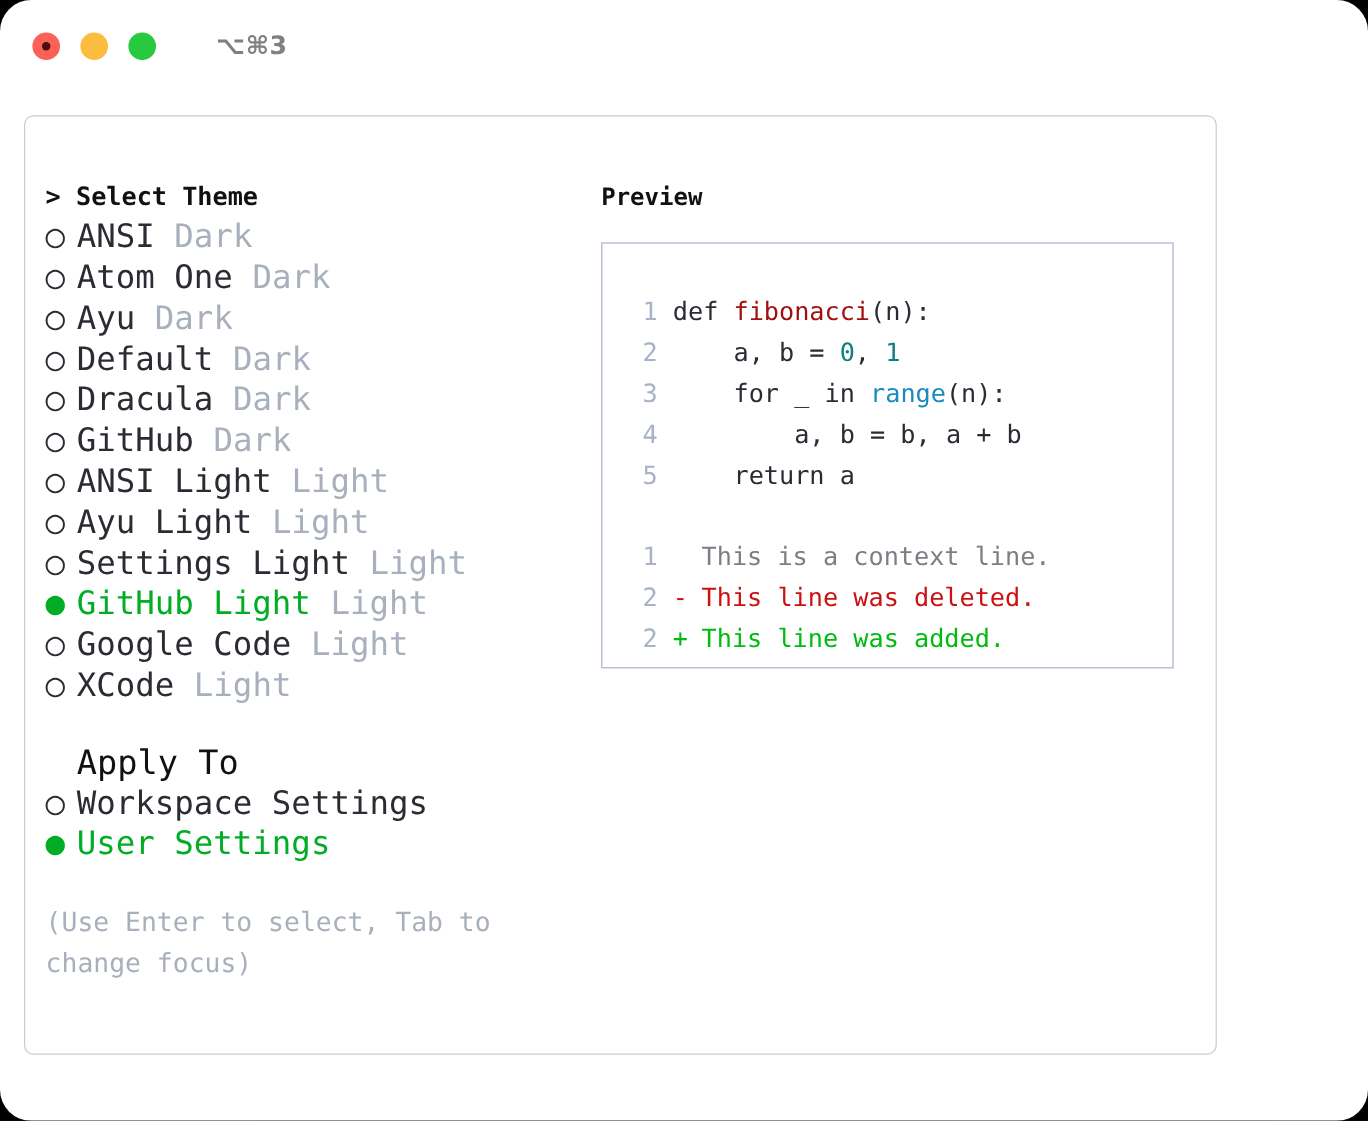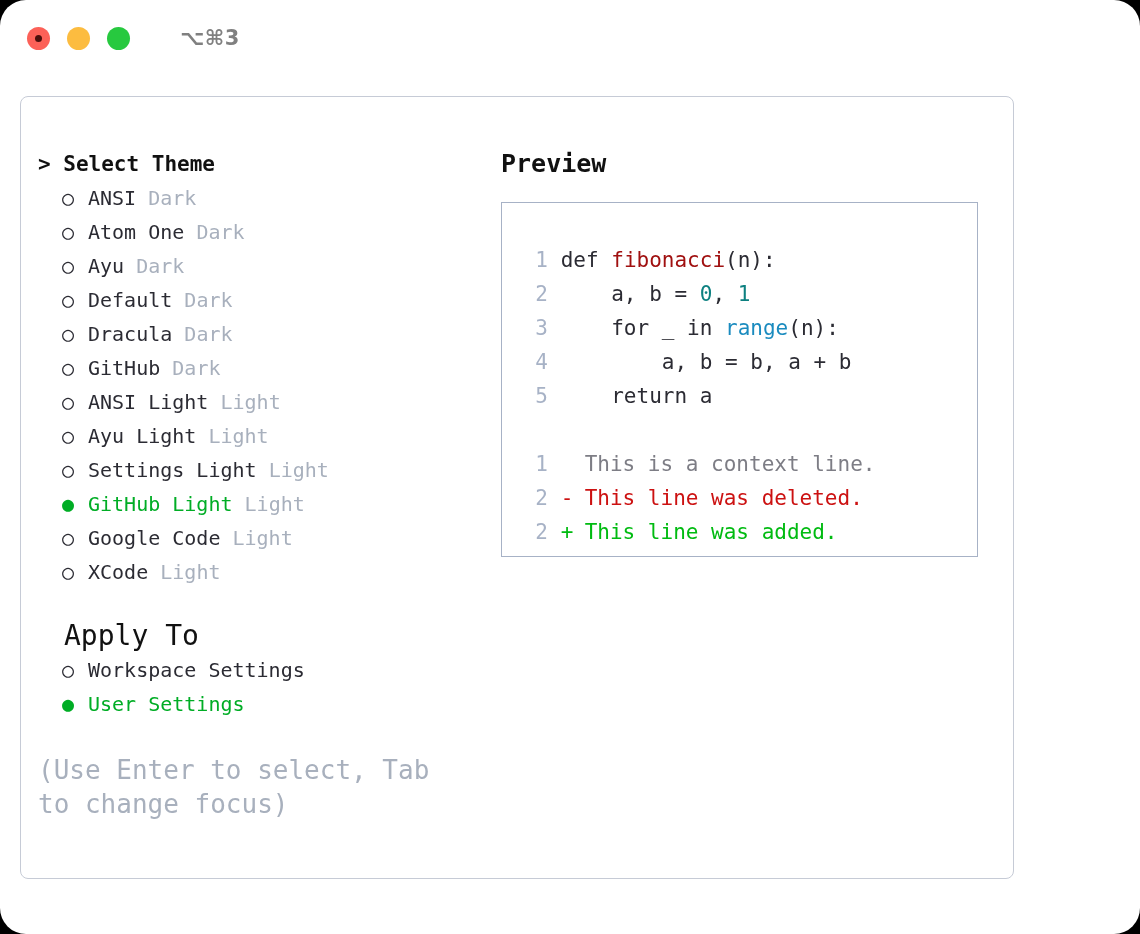--- a/index.html
+++ b/index.html
@@ -98,26 +98,25 @@
     font-size: 21px;
     font-weight: bold;
     color: #111111;
     line-height: 34px;
     white-space: pre;
   }
 
   .theme-list { margin-top: 0; }
 
   .row {
-    font-size: 20px;
+    font-size: 27px;
     line-height: 34px;
     color: #2b2b33;
     white-space: pre;
     display: block;
-    margin-left: 24px;
   }
   .bullet {
     display: inline-block;
     width: 26px;
     color: #2b2b33;
   }
   .bullet.sel { color: #00ad25; }
   .row.selected .label { color: #00ad25; }
   .label { color: #2b2b33; }
   .mode  { color: #a8b0bd; }
@@ -127,29 +126,29 @@
     line-height: 34px;
     color: #111111;
     white-space: pre;
     padding-left: 26px;
   }
 
   .apply-block { margin-top: 30px; }
 
   .hint {
     margin-top: 32px;
-    font-size: 26px;
+    font-size: 22px;
     line-height: 34px;
     color: #a8b0bd;
     width: 410px;
   }
 
   
   .preview-title {
-    font-size: 25px;
+    font-size: 20px;
     font-weight: bold;
     color: #111111;
     line-height: 34px;
     white-space: pre;
   }
   .code-box {
     margin-top: 21px;
     width: 477px;
     height: 355px;
     border: 1.5px solid #a7b2c6;

